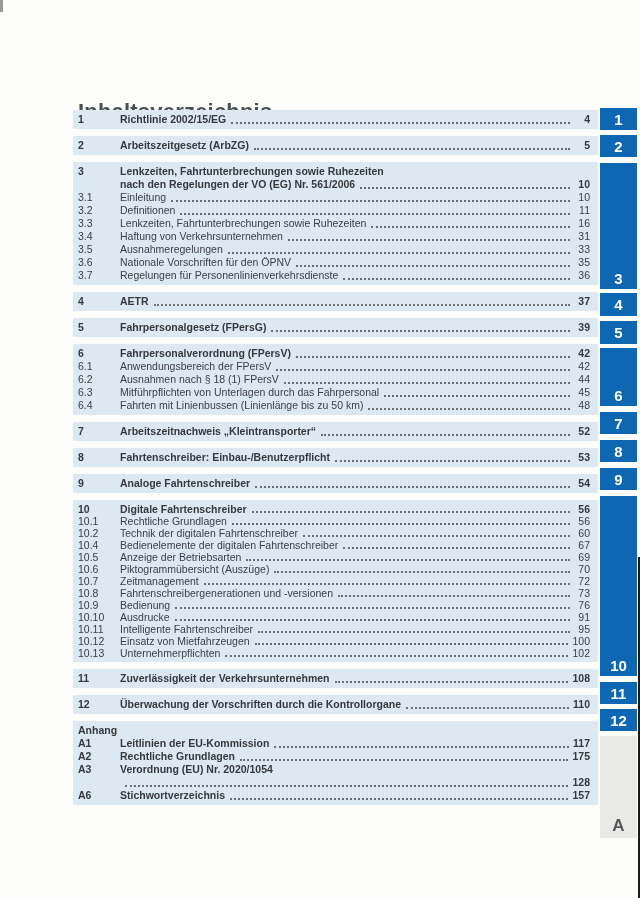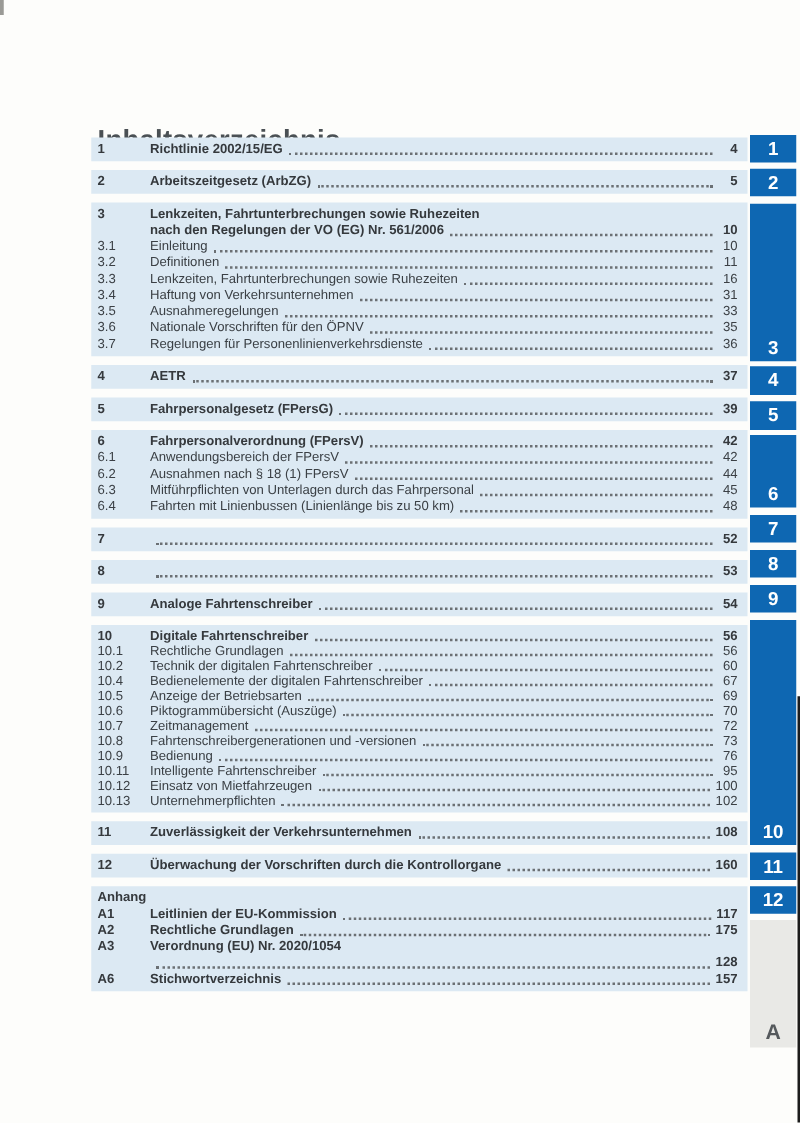--- a/index.html
+++ b/index.html
@@ -191,27 +191,29 @@
       <div class="toc-row">
         <span class="toc-num">6.4</span>
         <span class="toc-title">Fahrten mit Linienbussen (Linienlänge bis zu 50 km)</span>
         <span class="toc-leader"></span>
         <span class="toc-page">48</span>
       </div>
     </div>
     <div class="toc-block">
       <div class="toc-row bold">
         <span class="toc-num">7</span>
+        <span class="toc-title">Arbeitszeitnachweis „Kleintransporter“</span>
         <span class="toc-leader"></span>
         <span class="toc-page">52</span>
       </div>
     </div>
     <div class="toc-block">
       <div class="toc-row bold">
         <span class="toc-num">8</span>
+        <span class="toc-title">Fahrtenschreiber: Einbau-/Benutzerpflicht</span>
         <span class="toc-leader"></span>
         <span class="toc-page">53</span>
       </div>
     </div>
     <div class="toc-block">
       <div class="toc-row bold">
         <span class="toc-num">9</span>
         <span class="toc-title">Analoge Fahrtenschreiber</span>
         <span class="toc-leader"></span>
         <span class="toc-page">54</span>
@@ -266,20 +268,26 @@
         <span class="toc-leader"></span>
         <span class="toc-page">73</span>
       </div>
       <div class="toc-row">
         <span class="toc-num">10.9</span>
         <span class="toc-title">Bedienung</span>
         <span class="toc-leader"></span>
         <span class="toc-page">76</span>
       </div>
       <div class="toc-row">
+        <span class="toc-num">10.10</span>
+        <span class="toc-title">Ausdrucke</span>
+        <span class="toc-leader"></span>
+        <span class="toc-page">91</span>
+      </div>
+      <div class="toc-row">
         <span class="toc-num">10.11</span>
         <span class="toc-title">Intelligente Fahrtenschreiber</span>
         <span class="toc-leader"></span>
         <span class="toc-page">95</span>
       </div>
       <div class="toc-row">
         <span class="toc-num">10.12</span>
         <span class="toc-title">Einsatz von Mietfahrzeugen</span>
         <span class="toc-leader"></span>
         <span class="toc-page">100</span>
@@ -297,21 +305,21 @@
         <span class="toc-title">Zuverlässigkeit der Verkehrsunternehmen</span>
         <span class="toc-leader"></span>
         <span class="toc-page">108</span>
       </div>
     </div>
     <div class="toc-block">
       <div class="toc-row bold">
         <span class="toc-num">12</span>
         <span class="toc-title">Überwachung der Vorschriften durch die Kontrollorgane</span>
         <span class="toc-leader"></span>
-        <span class="toc-page">160</span>
+        <span class="toc-page">110</span>
       </div>
     </div>
     <div class="toc-block">
       <div class="toc-row bold">
         <span class="toc-num">Anhang</span>
         <span class="toc-title"></span>
       </div>
       <div class="toc-row bold">
         <span class="toc-num">A1</span>
         <span class="toc-title">Leitlinien der EU-Kommission</span>

